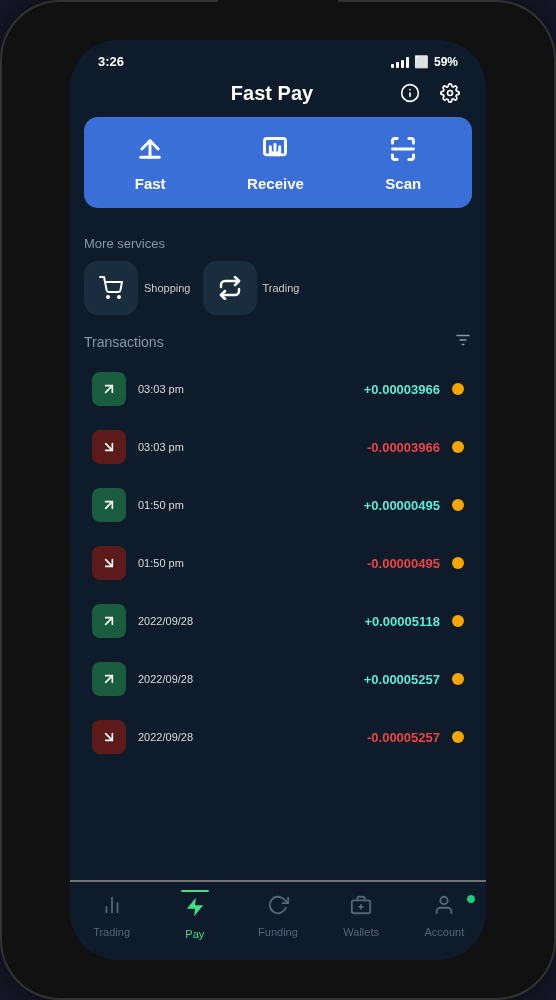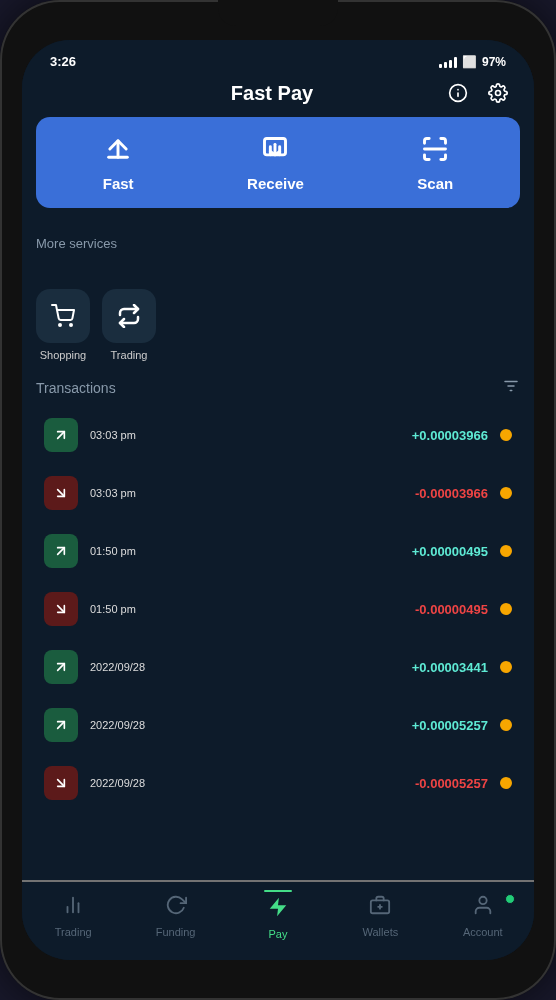--- a/index.html
+++ b/index.html
@@ -16,21 +16,21 @@
       height: 1000px;
       background: #111;
       border-radius: 60px;
       display: flex;
       justify-content: center;
       align-items: center;
       box-shadow: 0 0 60px rgba(0,0,0,0.8), inset 0 0 0 2px #333;
       position: relative;
     }
     .phone-inner {
-      width: 512px;
+      width: 416px;
       height: 920px;
       background: #0d1b2a;
       border-radius: 48px;
       overflow: hidden;
       position: relative;
       display: flex;
       flex-direction: column;
     }
     
     .status-bar {
@@ -147,25 +147,24 @@
       margin-bottom: 10px;
       font-weight: 400;
     }
     .services-row {
       display: flex;
       gap: 12px;
       margin-bottom: 16px;
     }
     .service-item {
       display: flex;
-      flex-direction: column;
+      flex-direction: row;
       align-items: center;
       gap: 6px;
       cursor: pointer;
-      margin-top: 28px;
     }
     .service-icon-box {
       width: 54px;
       height: 54px;
       background: #1a2d3e;
       border-radius: 14px;
       display: flex;
       align-items: center;
       justify-content: center;
       font-size: 22px;
@@ -301,21 +300,21 @@
     <div class="status-bar">
       <span>3:26</span>
       <div class="status-right">
         <div class="signal-bars">
           <div class="signal-bar" style="height:4px"></div>
           <div class="signal-bar" style="height:6px"></div>
           <div class="signal-bar" style="height:8px"></div>
           <div class="signal-bar" style="height:11px"></div>
         </div>
         <span>⬜</span>
-        <span>97%</span>
+        <span>59%</span>
       </div>
     </div>
 
     <div class="header">
       <div style="width:56px"></div>
       <span class="header-title">Fast Pay</span>
       <div class="header-icons">
         <div class="header-icon-btn">
           <svg width="20" height="20" viewBox="0 0 24 24" fill="none" stroke="white" stroke-width="2" stroke-linecap="round" stroke-linejoin="round">
             <circle cx="12" cy="12" r="10"></circle>
@@ -461,21 +460,21 @@
           </div>
 
           <div class="tx-row">
             <div class="tx-icon incoming">
               <svg width="16" height="16" viewBox="0 0 24 24" fill="none" stroke="white" stroke-width="2.5" stroke-linecap="round" stroke-linejoin="round">
                   <line x1="7" y1="17" x2="17" y2="7"></line>
                   <polyline points="7 7 17 7 17 17"></polyline>
                 </svg>
             </div>
             <span class="tx-time">2022/09/28</span>
-            <span class="tx-amount positive">+0.00003441</span>
+            <span class="tx-amount positive">+0.00005118</span>
             <span class="coin-dot"></span>
           </div>
 
           <div class="tx-row">
             <div class="tx-icon incoming">
               <svg width="16" height="16" viewBox="0 0 24 24" fill="none" stroke="white" stroke-width="2.5" stroke-linecap="round" stroke-linejoin="round">
                   <line x1="7" y1="17" x2="17" y2="7"></line>
                   <polyline points="7 7 17 7 17 17"></polyline>
                 </svg>
             </div>
@@ -506,36 +505,36 @@
         <div class="nav-icon">
           <svg width="22" height="22" viewBox="0 0 24 24" fill="none" stroke="#556677" stroke-width="2" stroke-linecap="round" stroke-linejoin="round">
             <line x1="18" y1="20" x2="18" y2="10"></line>
               <line x1="12" y1="20" x2="12" y2="4"></line>
               <line x1="6" y1="20" x2="6" y2="14"></line>
           </svg>
         </div>
         <span class="nav-label">Trading</span>
       </div>
       <div class="nav-item">
+        <div class="nav-active-bar"></div>
+        <div class="nav-icon active">
+          <svg width="22" height="22" viewBox="0 0 24 24" fill="#44dd88" stroke="none">
+            <polygon points="13 2 3 14 12 14 11 22 21 10 12 10 13 2"></polygon>
+          </svg>
+        </div>
+        <span class="nav-label active">Pay</span>
+      </div>
+      <div class="nav-item">
         <div class="nav-icon">
           <svg width="22" height="22" viewBox="0 0 24 24" fill="none" stroke="#556677" stroke-width="2" stroke-linecap="round" stroke-linejoin="round">
             <polyline points="23 4 23 10 17 10"></polyline>
               <path d="M20.49 15a9 9 0 1 1-2.12-9.36L23 10"></path>
           </svg>
         </div>
         <span class="nav-label">Funding</span>
-      </div>
-      <div class="nav-item">
-        <div class="nav-active-bar"></div>
-        <div class="nav-icon active">
-          <svg width="22" height="22" viewBox="0 0 24 24" fill="#44dd88" stroke="none">
-            <polygon points="13 2 3 14 12 14 11 22 21 10 12 10 13 2"></polygon>
-          </svg>
-        </div>
-        <span class="nav-label active">Pay</span>
       </div>
       <div class="nav-item">
         <div class="nav-icon">
           <svg width="22" height="22" viewBox="0 0 24 24" fill="none" stroke="#556677" stroke-width="2" stroke-linecap="round" stroke-linejoin="round">
             <path d="M20 7H4a2 2 0 0 0-2 2v10a2 2 0 0 0 2 2h16a2 2 0 0 0 2-2V9a2 2 0 0 0-2-2z"></path>
             <path d="M16 7V5a2 2 0 0 0-2-2h-4a2 2 0 0 0-2 2v2"></path>
             <line x1="12" y1="12" x2="12" y2="16"></line>
               <line x1="10" y1="14" x2="14" y2="14"></line>
           </svg>
         </div>

